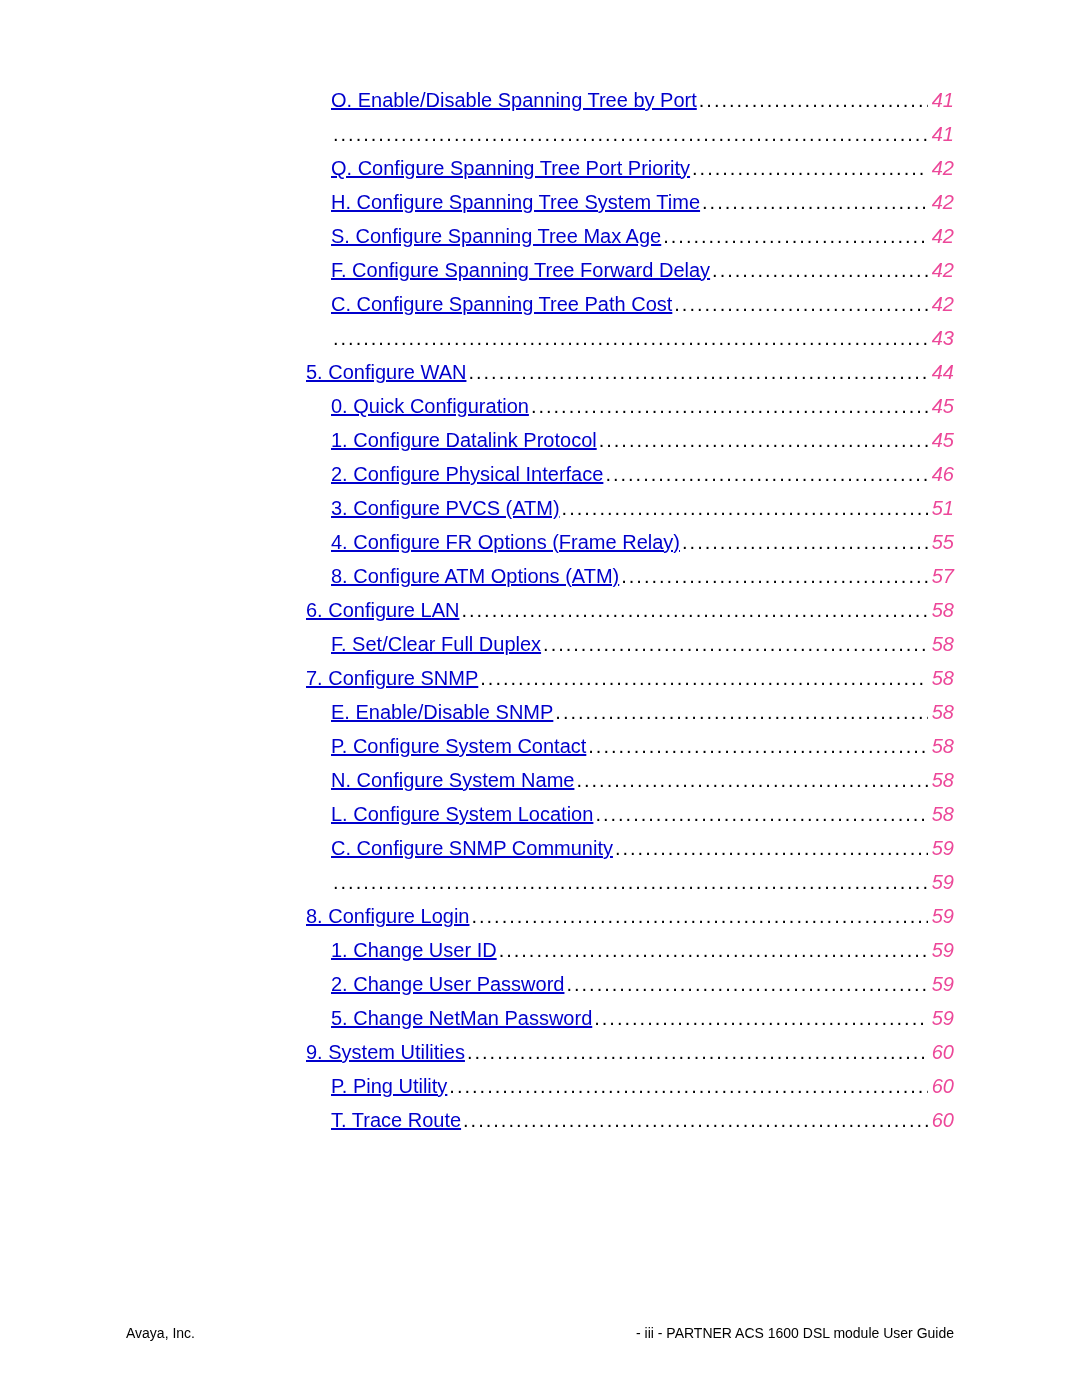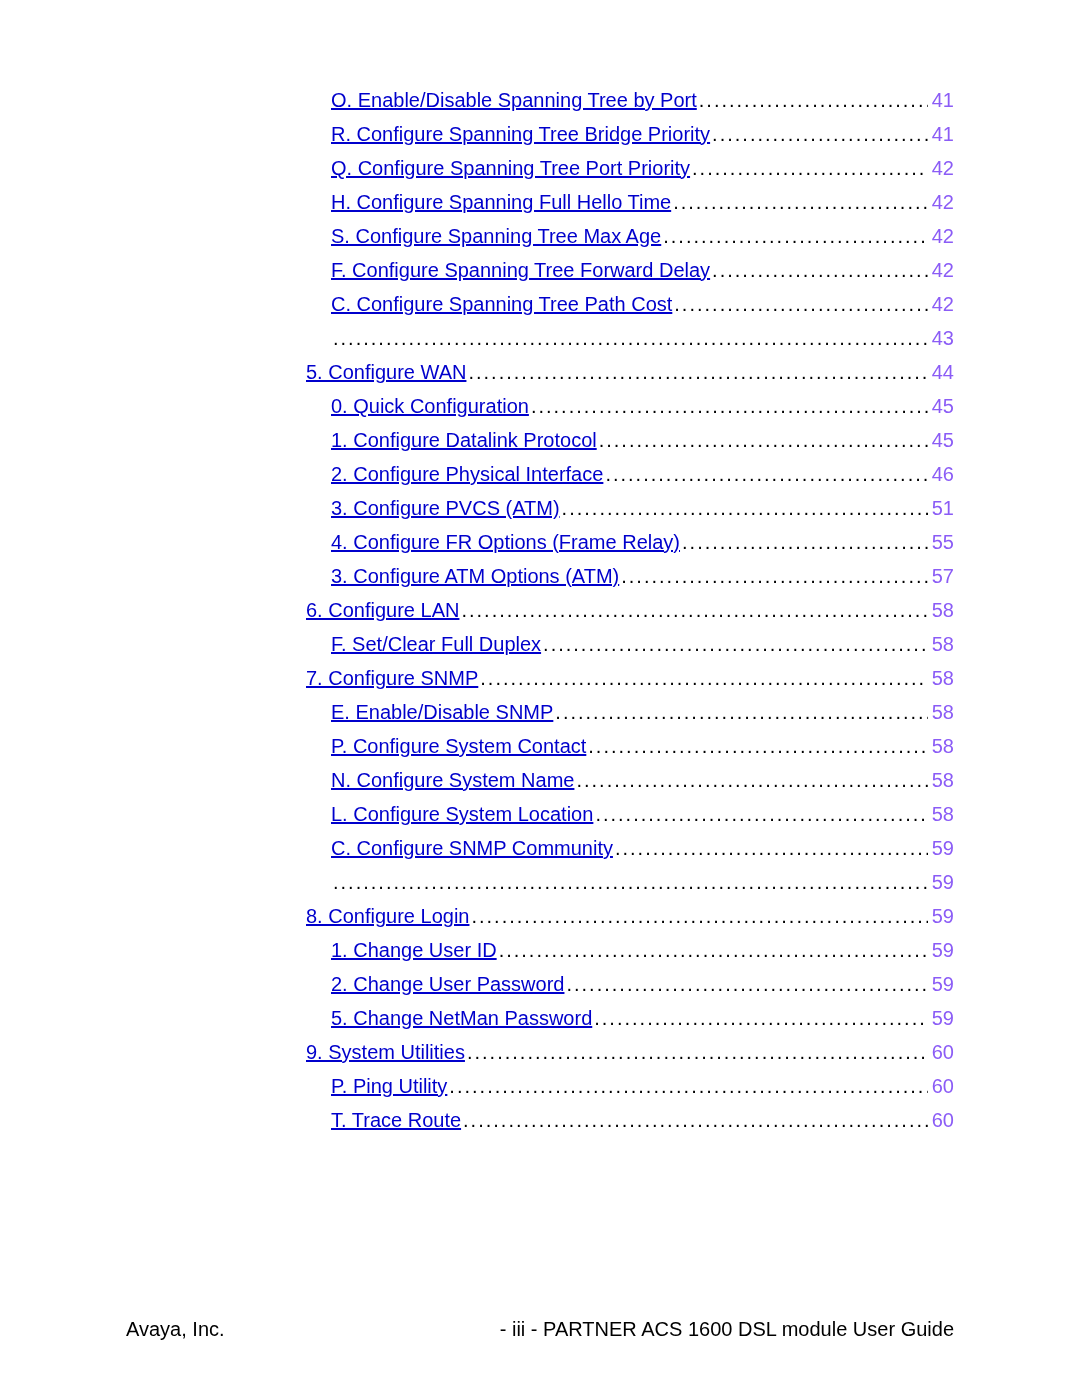--- a/index.html
+++ b/index.html
@@ -42,60 +42,60 @@
     overflow: hidden;
     white-space: nowrap;
     color: #000;
     letter-spacing: 2px;
     padding: 0 2px;
   }
   .dots::after {
     content: "...............................................................................................................";
   }
   .toc-page {
-    color: #8b5cf6;
+    color: #ec4899;
     white-space: nowrap;
     padding-left: 4px;
+    font-style: italic;
   }
   .footer {
     position: absolute;
     left: 126px;
     right: 126px;
     bottom: 56px;
     display: flex;
     justify-content: space-between;
-    font-size: 20px;
+    font-size: 14px;
     color: #000;
   }
   .footer-right {
     white-space: nowrap;
   }
 </style>
 </head>
 <body>
 
 <div class="page">
   <div class="toc" id="toc">
       <div class="toc-entry level-2">
         <a class="toc-label">O. Enable/Disable Spanning Tree by Port</a>
         <span class="dots"></span>
         <span class="toc-page">41</span>
       </div>
       <div class="toc-entry level-2">
-        <a class="toc-label">R. Configure Spanning Tree Bridge Priority</a>
         <span class="dots"></span>
         <span class="toc-page">41</span>
       </div>
       <div class="toc-entry level-2">
         <a class="toc-label">Q. Configure Spanning Tree Port Priority</a>
         <span class="dots"></span>
         <span class="toc-page">42</span>
       </div>
       <div class="toc-entry level-2">
-        <a class="toc-label">H. Configure Spanning Full Hello Time</a>
+        <a class="toc-label">H. Configure Spanning Tree System Time</a>
         <span class="dots"></span>
         <span class="toc-page">42</span>
       </div>
       <div class="toc-entry level-2">
         <a class="toc-label">S. Configure Spanning Tree Max Age</a>
         <span class="dots"></span>
         <span class="toc-page">42</span>
       </div>
       <div class="toc-entry level-2">
         <a class="toc-label">F. Configure Spanning Tree Forward Delay</a>
@@ -135,21 +135,21 @@
         <a class="toc-label">3. Configure PVCS (ATM)</a>
         <span class="dots"></span>
         <span class="toc-page">51</span>
       </div>
       <div class="toc-entry level-2">
         <a class="toc-label">4. Configure FR Options (Frame Relay)</a>
         <span class="dots"></span>
         <span class="toc-page">55</span>
       </div>
       <div class="toc-entry level-2">
-        <a class="toc-label">3. Configure ATM Options (ATM)</a>
+        <a class="toc-label">8. Configure ATM Options (ATM)</a>
         <span class="dots"></span>
         <span class="toc-page">57</span>
       </div>
       <div class="toc-entry level-1 section-gap">
         <a class="toc-label">6. Configure LAN</a>
         <span class="dots"></span>
         <span class="toc-page">58</span>
       </div>
       <div class="toc-entry level-2">
         <a class="toc-label">F. Set/Clear Full Duplex</a>

